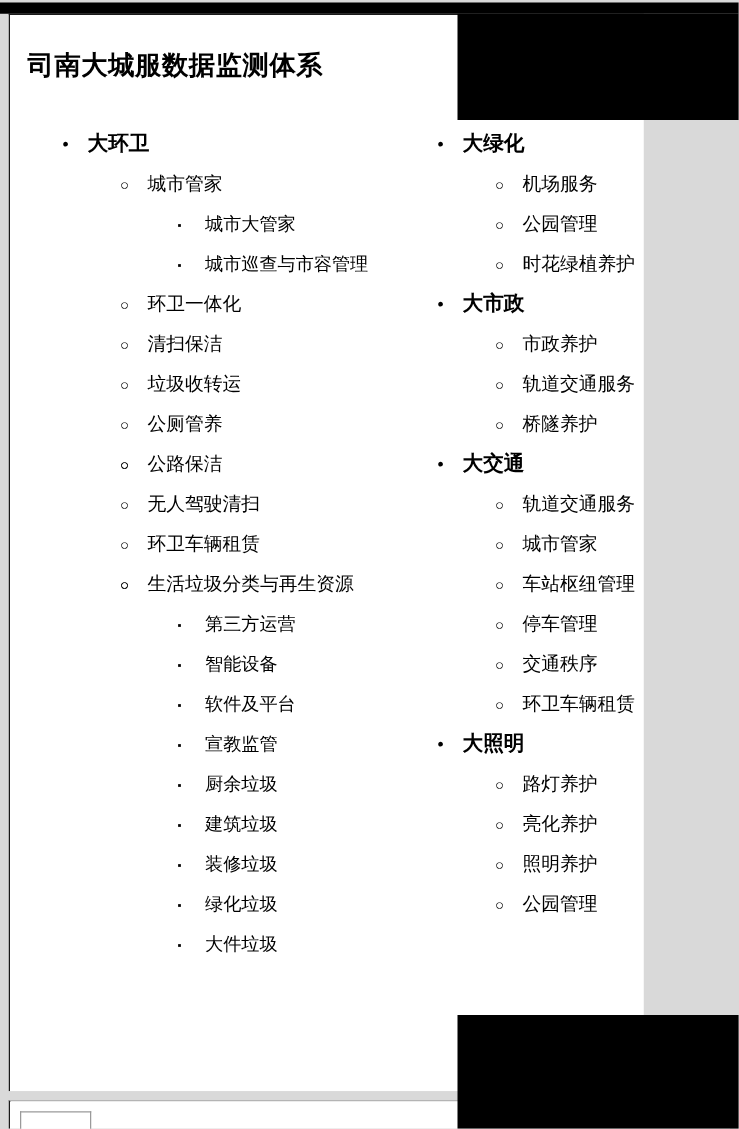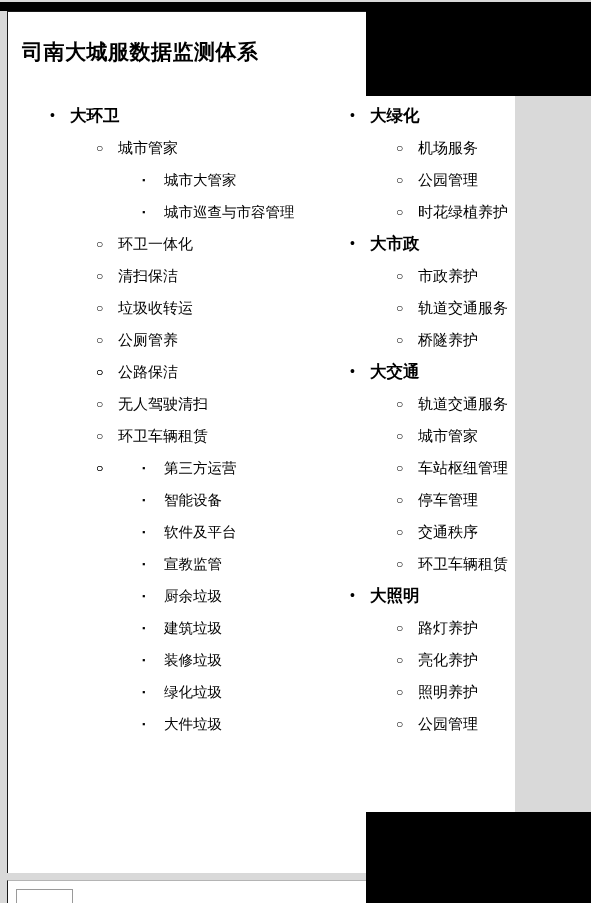--- a/index.html
+++ b/index.html
@@ -210,21 +210,21 @@
                 </ul>
                 <li class="node l2"><span class="bullet">○</span><span class="node-label">环卫一体化</span></li>
                 <li class="node l2"><span class="bullet">○</span><span class="node-label">清扫保洁</span></li>
                 <li class="node l2"><span class="bullet">○</span><span class="node-label">垃圾收转运</span></li>
                 <li class="node l2"><span class="bullet">○</span><span class="node-label">公厕管养</span></li>
                 <li class="node l2"><span class="bullet">○</span></li>
                 <li class="node l2"><span class="bullet">○</span><span class="node-label">公路保洁</span></li>
                 <li class="node l2"><span class="bullet">○</span><span class="node-label">无人驾驶清扫</span></li>
                 <li class="node l2"><span class="bullet">○</span><span class="node-label">环卫车辆租赁</span></li>
                 <li class="node l2"><span class="bullet">○</span></li>
-                <li class="node l2"><span class="bullet">○</span></li>
+                <li class="node l2"><span class="bullet">○</span><span class="node-label">生活垃圾分类与再生资源</span></li>
                 <ul class="sub-3">
                   <li class="node l3"><span class="bullet">▪</span><span class="node-label">第三方运营</span></li>
                   <li class="node l3"><span class="bullet">▪</span><span class="node-label">智能设备</span></li>
                   <li class="node l3"><span class="bullet">▪</span><span class="node-label">软件及平台</span></li>
                   <li class="node l3"><span class="bullet">▪</span><span class="node-label">宣教监管</span></li>
                   <li class="node l3"><span class="bullet">▪</span><span class="node-label">厨余垃圾</span></li>
                   <li class="node l3"><span class="bullet">▪</span><span class="node-label">建筑垃圾</span></li>
                   <li class="node l3"><span class="bullet">▪</span><span class="node-label">装修垃圾</span></li>
                   <li class="node l3"><span class="bullet">▪</span><span class="node-label">绿化垃圾</span></li>
                   <li class="node l3"><span class="bullet">▪</span><span class="node-label">大件垃圾</span></li>

